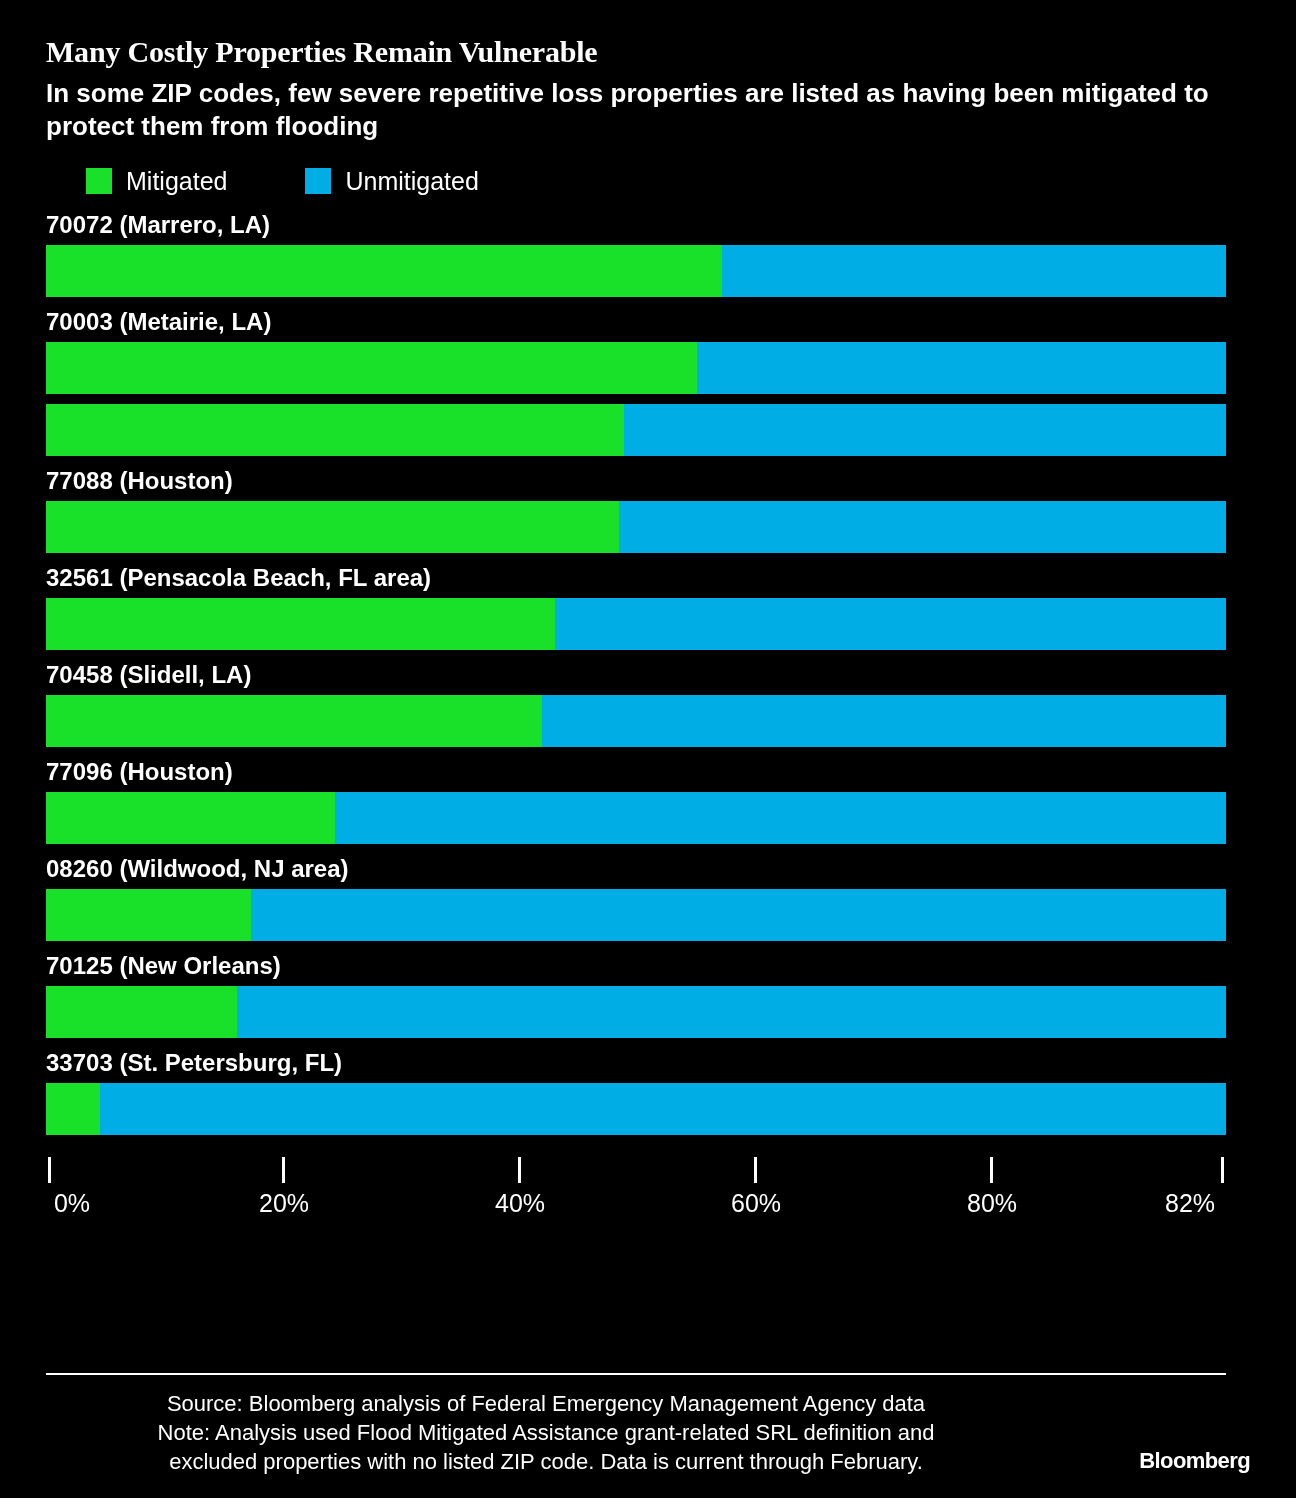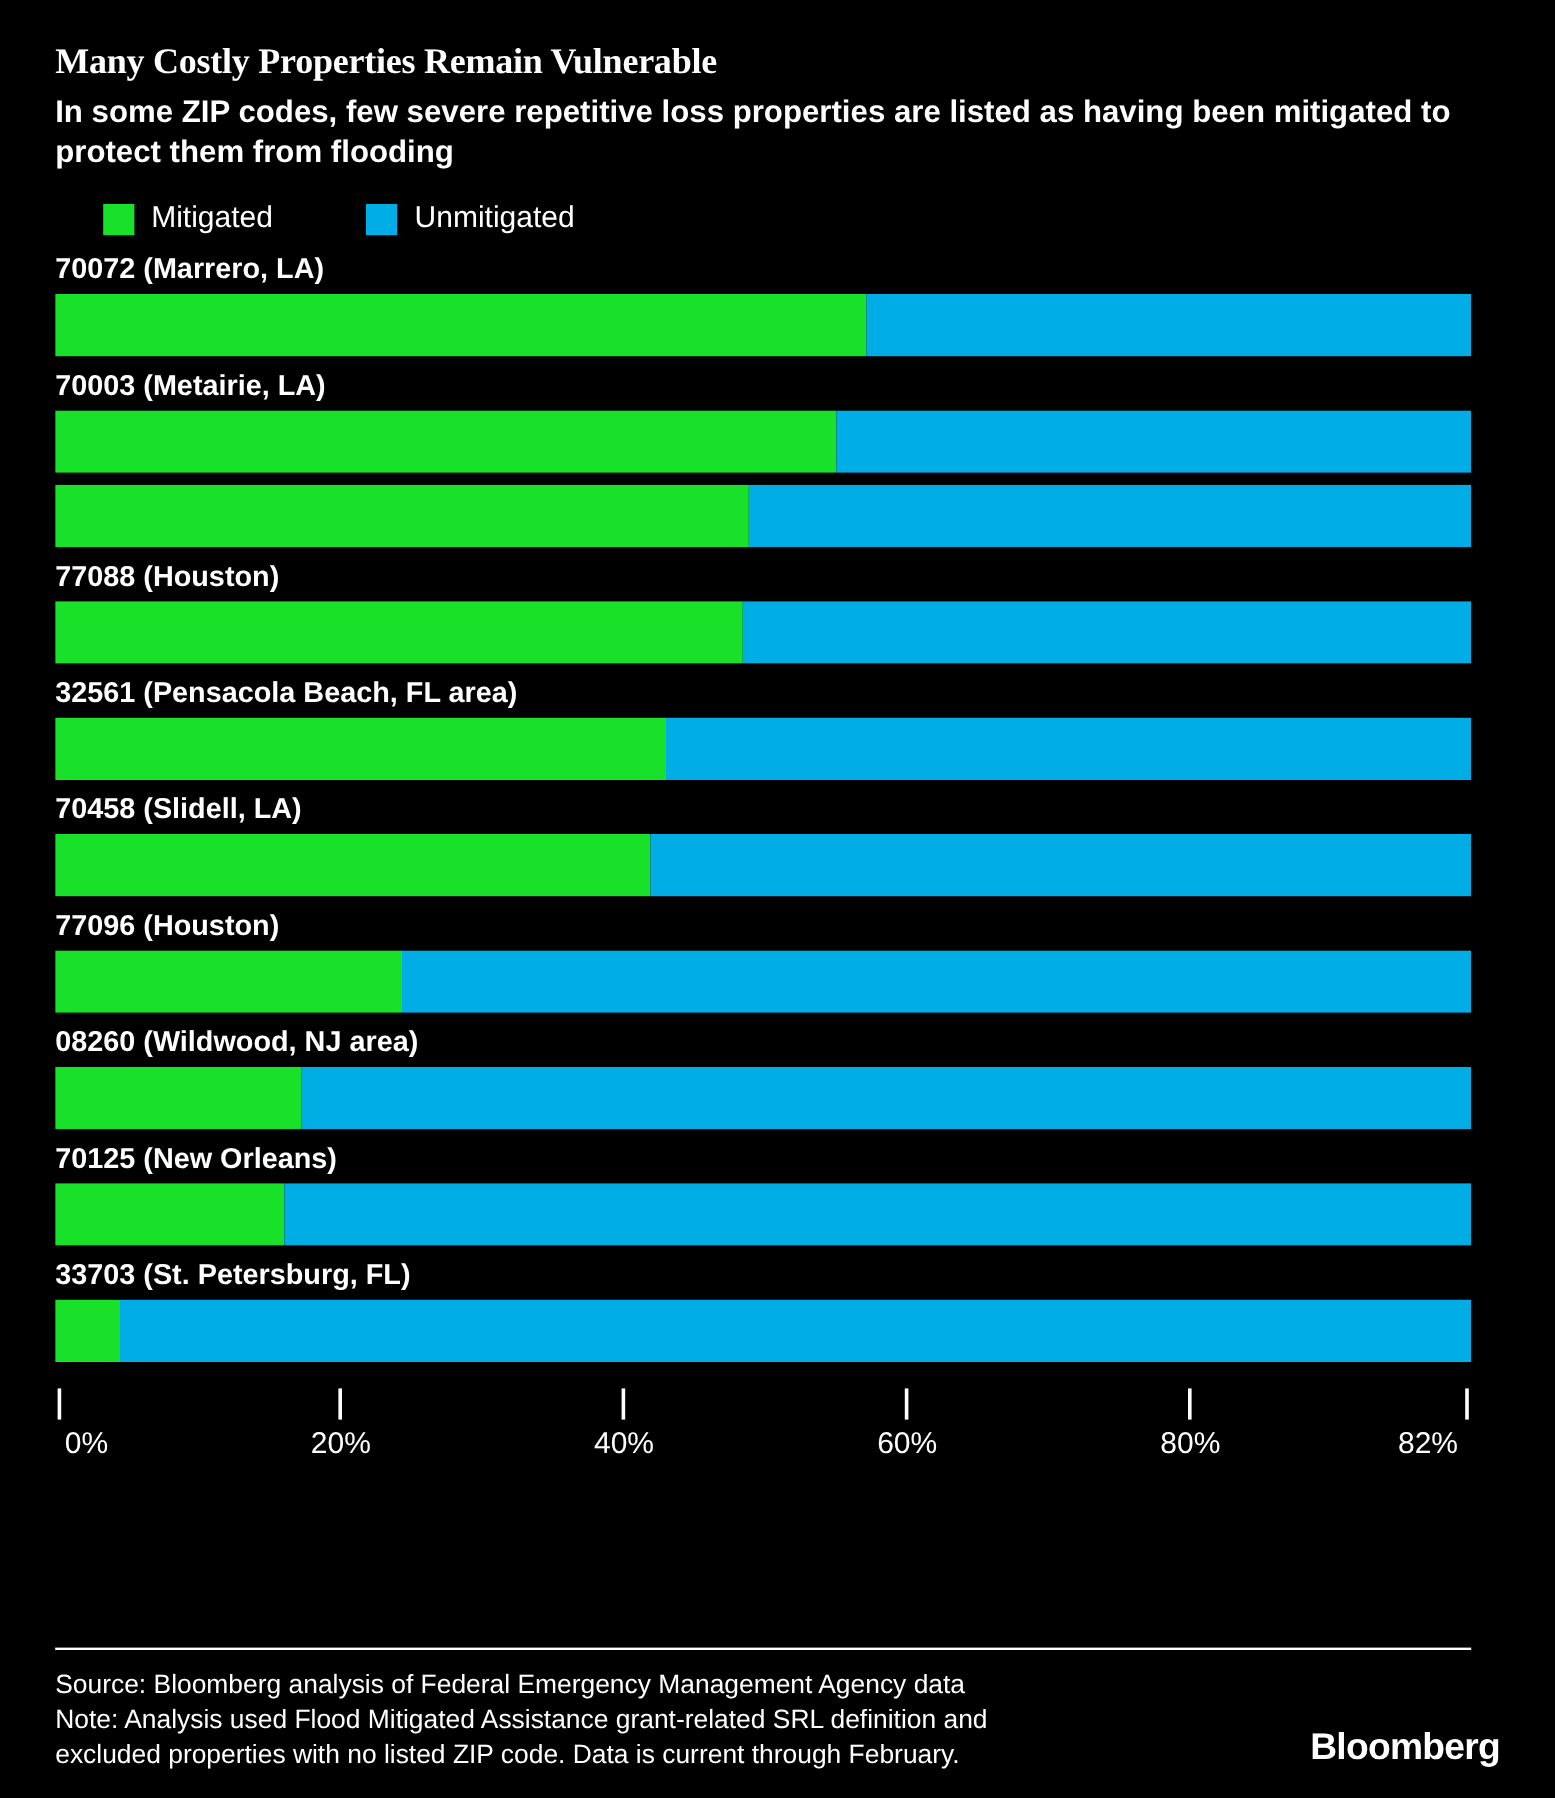--- a/index.html
+++ b/index.html
@@ -38,21 +38,21 @@
   }
   .legend {
     display: flex;
     align-items: center;
     margin-top: 22px;
     margin-bottom: 12px;
     height: 34px;
   }
   .legend-item {
     display: flex;
-    align-items: flex-end;
+    align-items: center;
     margin-right: 38px;
     padding-left: 40px;
   }
   .legend-swatch {
     width: 26px;
     height: 26px;
     margin-right: 14px;
   }
   .legend-label {
     font-size: 25px;
@@ -112,26 +112,27 @@
   .divider {
     width: 1180px;
     height: 2px;
     background: #ffffff;
     margin-bottom: 14px;
   }
   .foot-text {
     font-size: 22px;
     line-height: 1.32;
     max-width: 1000px;
+    text-align: center;
   }
   .brand {
     position: absolute;
     right: 0;
     bottom: 2px;
-    font-size: 31px;
+    font-size: 22px;
     font-weight: bold;
     letter-spacing: -0.6px;
   }
 </style>
 </head>
 <body>
 
 <div class="page">
 
   <h1 class="title">Many Costly Properties Remain Vulnerable</h1>

